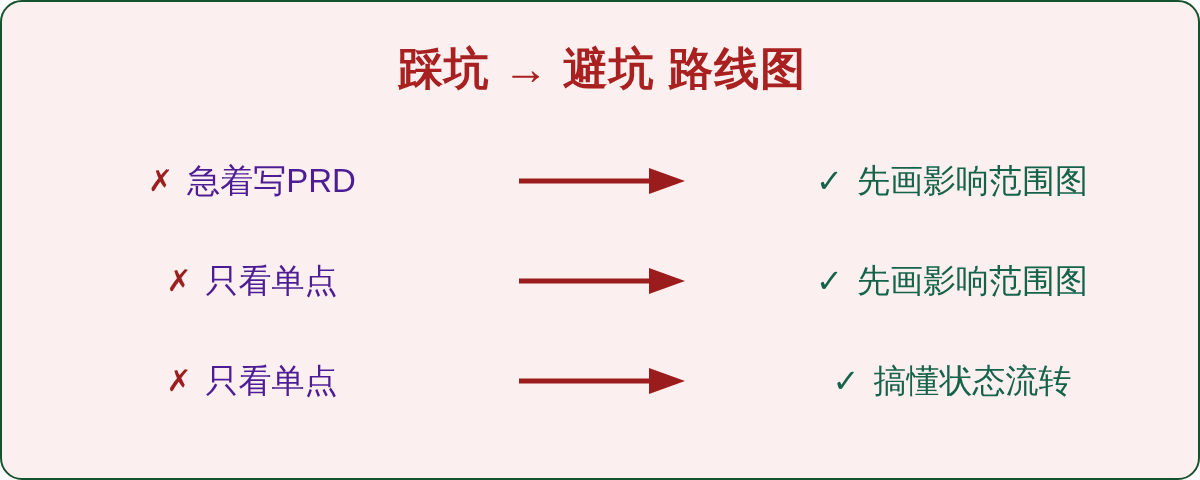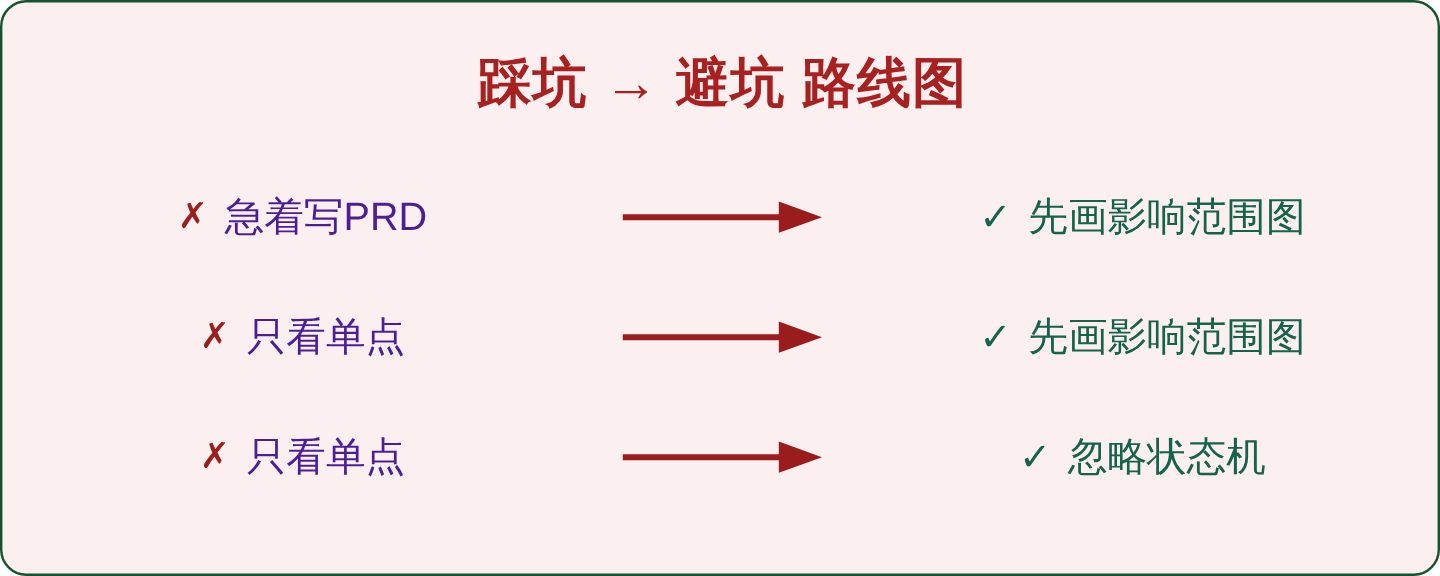--- a/index.html
+++ b/index.html
@@ -155,17 +155,17 @@
       <span class="label-before">只看单点</span>
     </div>
     <div class="col-arrow">
       <svg class="arrow-svg" width="170" height="34" viewBox="0 0 170 34">
         <line x1="2" y1="17" x2="140" y2="17" stroke="#9b1c1c" stroke-width="5"></line>
         <polygon points="132,4 168,17 132,30" fill="#9b1c1c"></polygon>
       </svg>
     </div>
     <div class="col-after">
       <span class="mark-check">✓</span>
-      <span class="label-after">忽略状态机</span>
+      <span class="label-after">搞懂状态流转</span>
     </div>
   </div>
 
 </div>
 
 </body></html>

